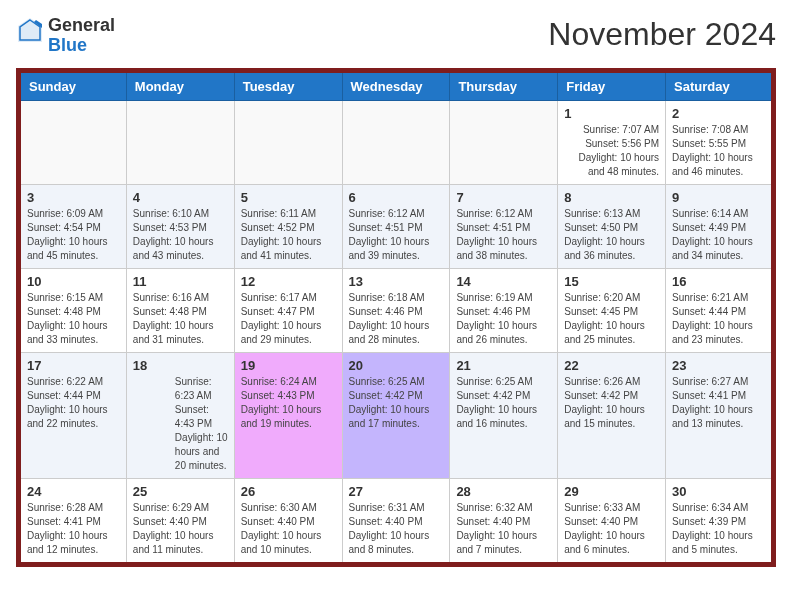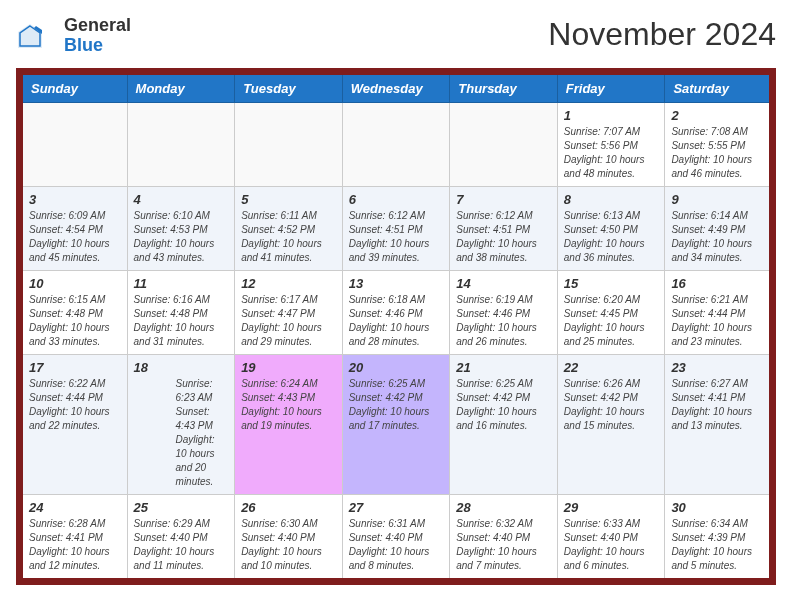--- a/index.html
+++ b/index.html
@@ -11,22 +11,21 @@
       padding: 16px;
     }
     .header-area {
       display: flex;
       justify-content: space-between;
       align-items: flex-start;
       margin-bottom: 12px;
     }
     .logo {
       display: flex;
-      align-items: center;
-      gap: 20px;
+      gap: 4px;
     }
     .logo-text {
       font-size: 18px;
       font-weight: bold;
       line-height: 1.1;
     }
     .logo-general { color: #333; }
     .logo-blue { color: #2176c7; }
     .logo-icon {
       width: 28px;
@@ -40,22 +39,21 @@
       font-weight: normal;
       color: #333;
     }
     .location {
       font-size: 14px;
       color: #555;
     }
     .calendar {
       width: 100%;
       border-collapse: collapse;
-      border: 7px solid #7f1d1d;
-      font-style: italic;
+      border: 5px solid #7f1d1d;
     }
     .calendar th {
       background: #2176c7;
       color: #fff;
       font-size: 13px;
       font-weight: bold;
       padding: 6px 8px;
       text-align: left;
       border: 1px solid #1a5fa0;
     }
@@ -119,21 +117,21 @@
   </thead>
   <tbody id="calendar-body">
   <tr>
         <td class="empty"></td>
         <td class="empty"></td>
         <td class="empty"></td>
         <td class="empty"></td>
         <td class="empty"></td>
         <td>
           <div class="day-num">1</div>
-          <div class="day-info" style="white-space: pre-line;">Sunrise: 7:07 AM
+          <div class="day-info" style="white-space: pre-line; text-align: right;">Sunrise: 7:07 AM
 Sunset: 5:56 PM
 Daylight: 10 hours and 48 minutes.</div>
         </td>
         <td>
           <div class="day-num">2</div>
           <div class="day-info" style="white-space: pre-line;">Sunrise: 7:08 AM
 Sunset: 5:55 PM
 Daylight: 10 hours and 46 minutes.</div>
         </td>
       </tr>

